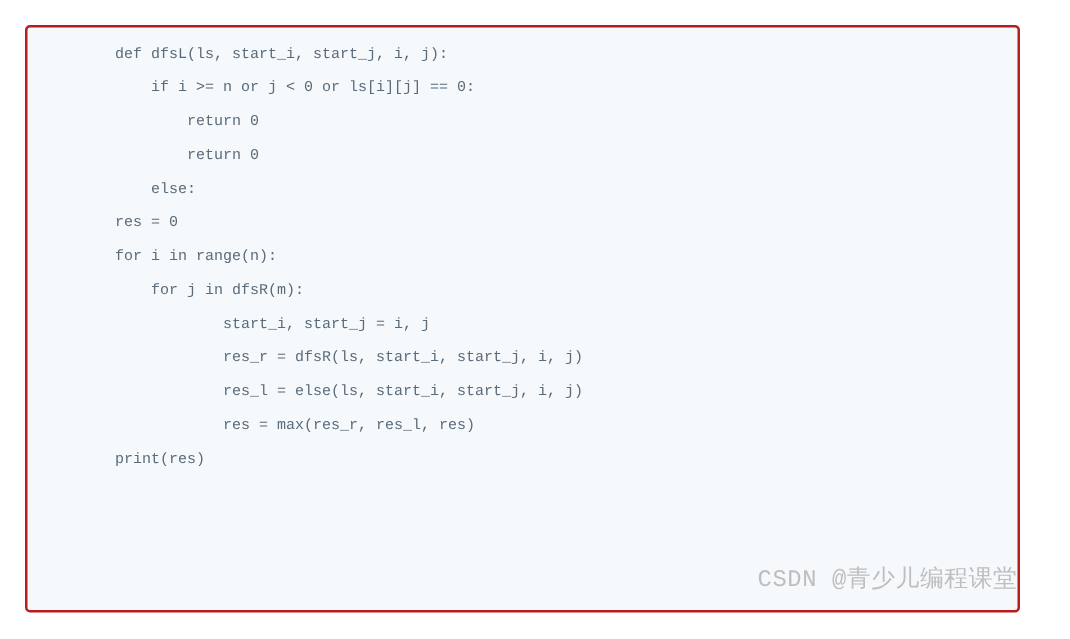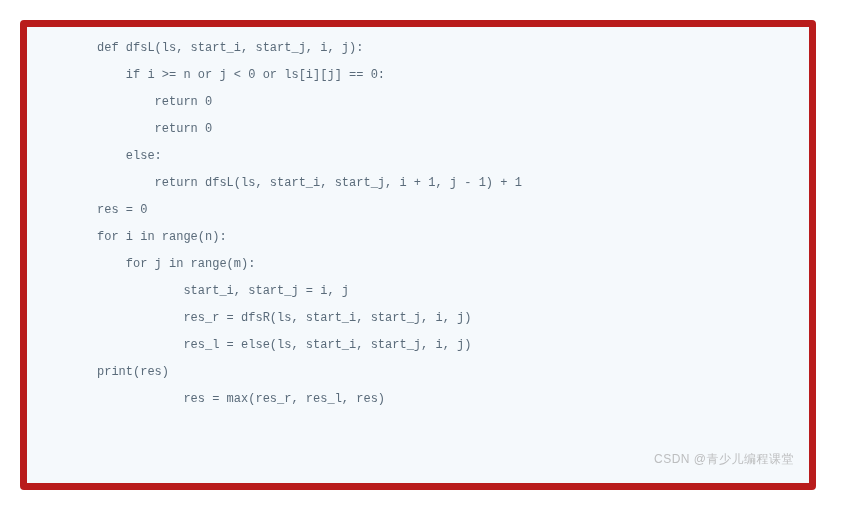--- a/index.html
+++ b/index.html
@@ -4,61 +4,60 @@
 <style>
   body {
     margin: 0;
     padding: 0;
     background: #ffffff;
     font-family: "SFMono-Regular", Consolas, "Liberation Mono", Menlo, monospace;
     font-size: 12px;
   }
   .code-block {
     background: #f5f9fc;
-    border: 7px solid #b91c1c;
+    border: 2px solid #b91c1c;
     border-radius: 4px;
     width: 796px;
     height: 470px;
     margin: 20px;
     padding: 8px 0;
     position: relative;
     color: #5a6b7a;
     line-height: 27px;
     box-sizing: border-box;
   }
   .line {
     white-space: pre;
     padding-left: 70px;
   }
   .watermark {
     position: absolute;
-    right: 15px;
+    right: 0;
     bottom: 10px;
     color: rgba(140,140,140,0.55);
-    font-family: Liberation Sans, sans-serif;
-    font-size: 12px;
+    font-family: Liberation Mono, monospace;
+    font-size: 19px;
     letter-spacing: 0.5px;
     text-shadow: 0 0 2px rgba(255,255,255,0.3);
   }
 </style>
 </head>
 <body>
 
 <div class="code-block">
   <div id="code-lines">
       <div class="line">def dfsL(ls, start_i, start_j, i, j):</div>
       <div class="line">    if i &gt;= n or j &lt; 0 or ls[i][j] == 0:</div>
       <div class="line">        return 0</div>
       <div class="line">        return 0</div>
       <div class="line">    else:</div>
-      <div class="line">        return dfsL(ls, start_i, start_j, i + 1, j - 1) + 1</div>
       <div class="line"></div>
       <div class="line">res = 0</div>
       <div class="line">for i in range(n):</div>
-      <div class="line">    for j in range(m):</div>
+      <div class="line">    for j in dfsR(m):</div>
       <div class="line">            start_i, start_j = i, j</div>
       <div class="line">            res_r = dfsR(ls, start_i, start_j, i, j)</div>
       <div class="line">            res_l = else(ls, start_i, start_j, i, j)</div>
+      <div class="line">            res = max(res_r, res_l, res)</div>
       <div class="line">print(res)</div>
-      <div class="line">            res = max(res_r, res_l, res)</div>
     </div>
   <div class="watermark">CSDN @青少儿编程课堂</div>
 </div>
 
 </body></html>

